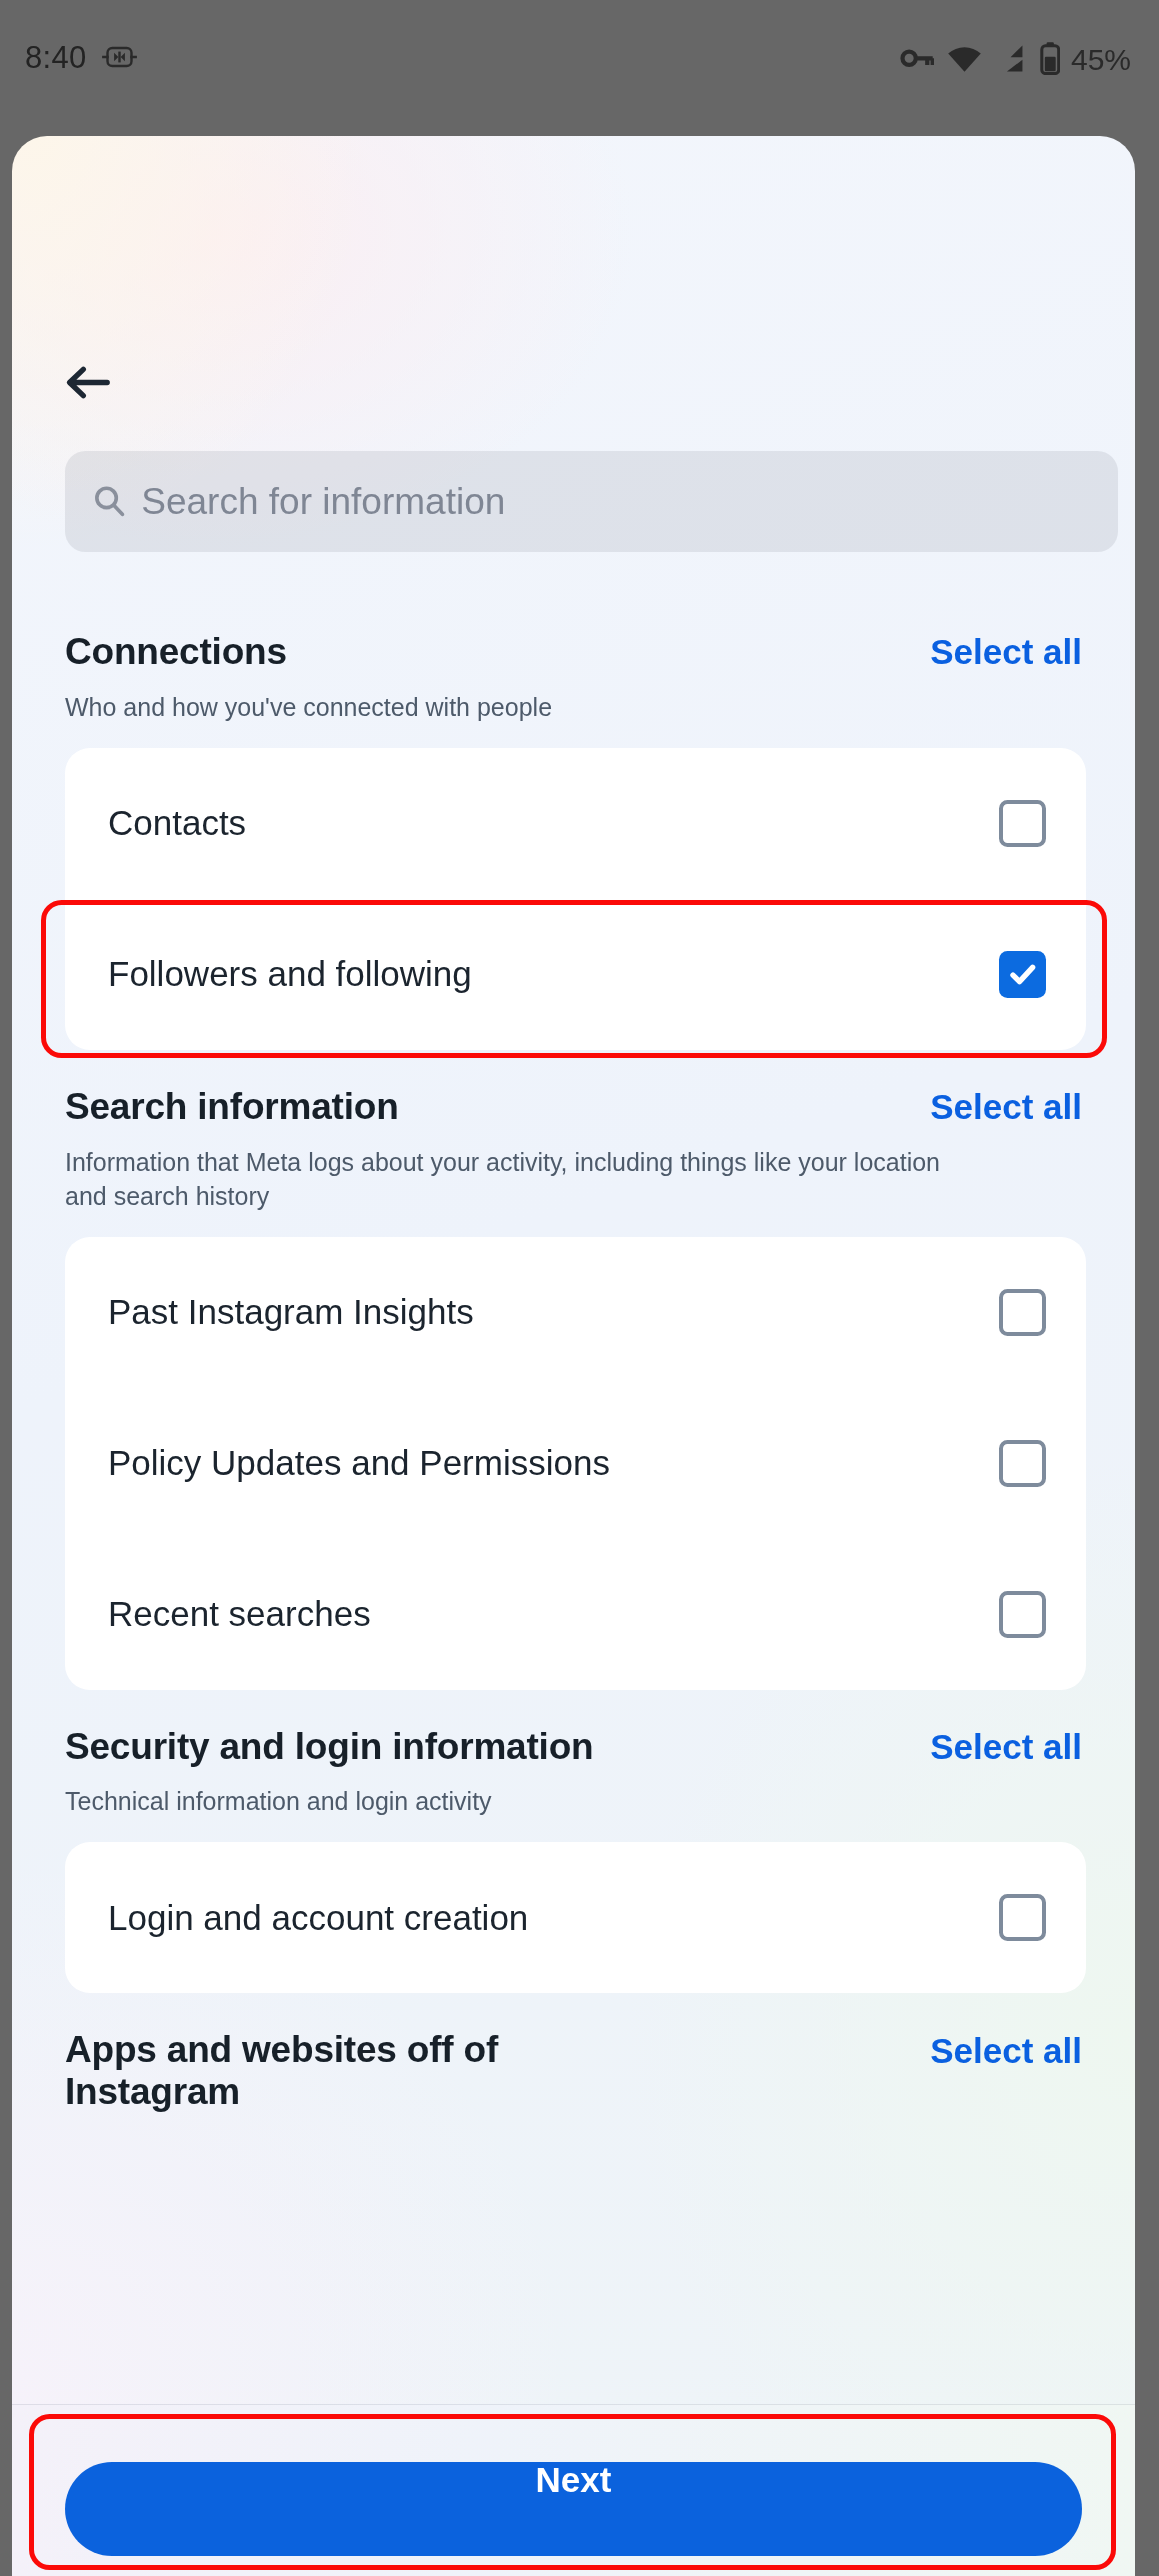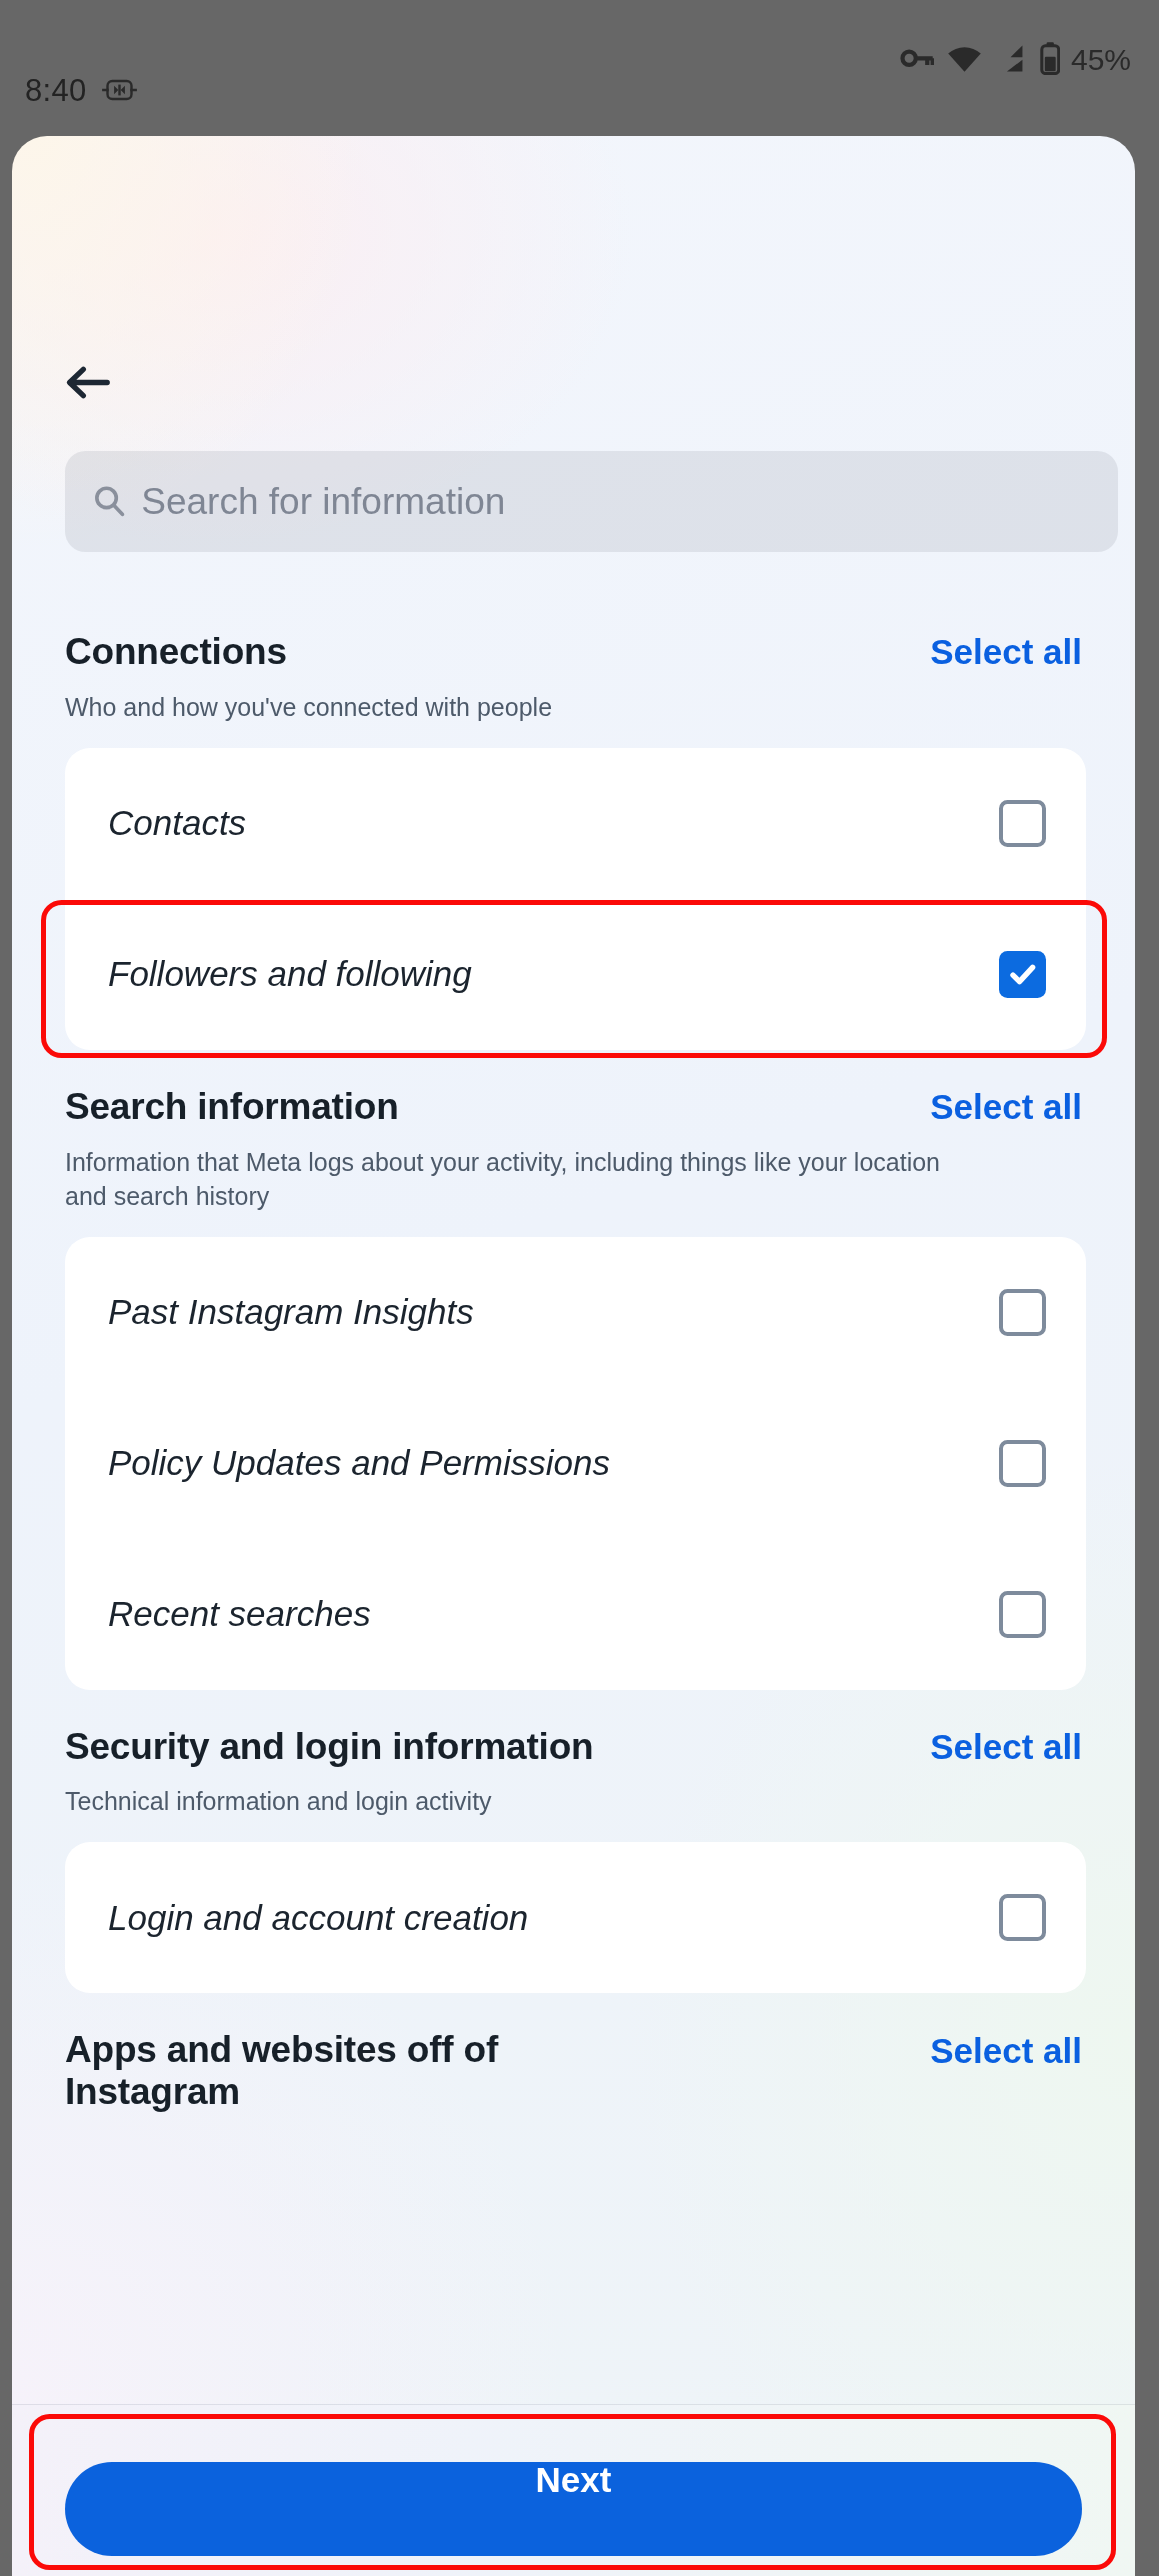--- a/index.html
+++ b/index.html
@@ -10,21 +10,21 @@
     overflow: hidden;
   }
 
   
   .statusbar {
     position: absolute; left: 0; top: 0; width: 1159px; height: 136px;
     background: #676767;
     display: flex; align-items: flex-start; justify-content: space-between;
     padding: 42px 28px 0 25px;
   }
-  .sb-left { display: flex; align-items: center; gap: 15.7px; margin-top: 33px; }
+  .sb-left { display: flex; align-items: center; gap: 15.7px; }
   .sb-time {
     font-size: 31px; font-weight: 400; color: #232323;
     letter-spacing: 0.3px; line-height: 1;
   }
   .sb-right { display: flex; align-items: center; gap: 13.3px; }
   .sb-batt-text {
     font-size: 30px; color: #2a2a2a; line-height: 1; margin-left: -2.4px;
   }
 
   
@@ -76,21 +76,20 @@
     padding: 0 53px; margin-top: 17px;
     font-size: 25px; color: #4d5a6a; line-height: 1.36;
     max-width: 1026px; font-weight: 400;
   }
 
   .item-card {
     margin: 24px 49px 0 53px;
     background: #ffffff;
     border-radius: 25px;
     overflow: hidden;
-    font-style: italic;
   }
   .item-row {
     height: 151px;
     display: flex; align-items: center; justify-content: space-between;
     padding: 0 40px 0 43px;
   }
   .item-label { font-size: 35px; color: #1b242e; line-height: 1.2; }
 
   .cb {
     width: 47px; height: 47px; border-radius: 8.5px;

